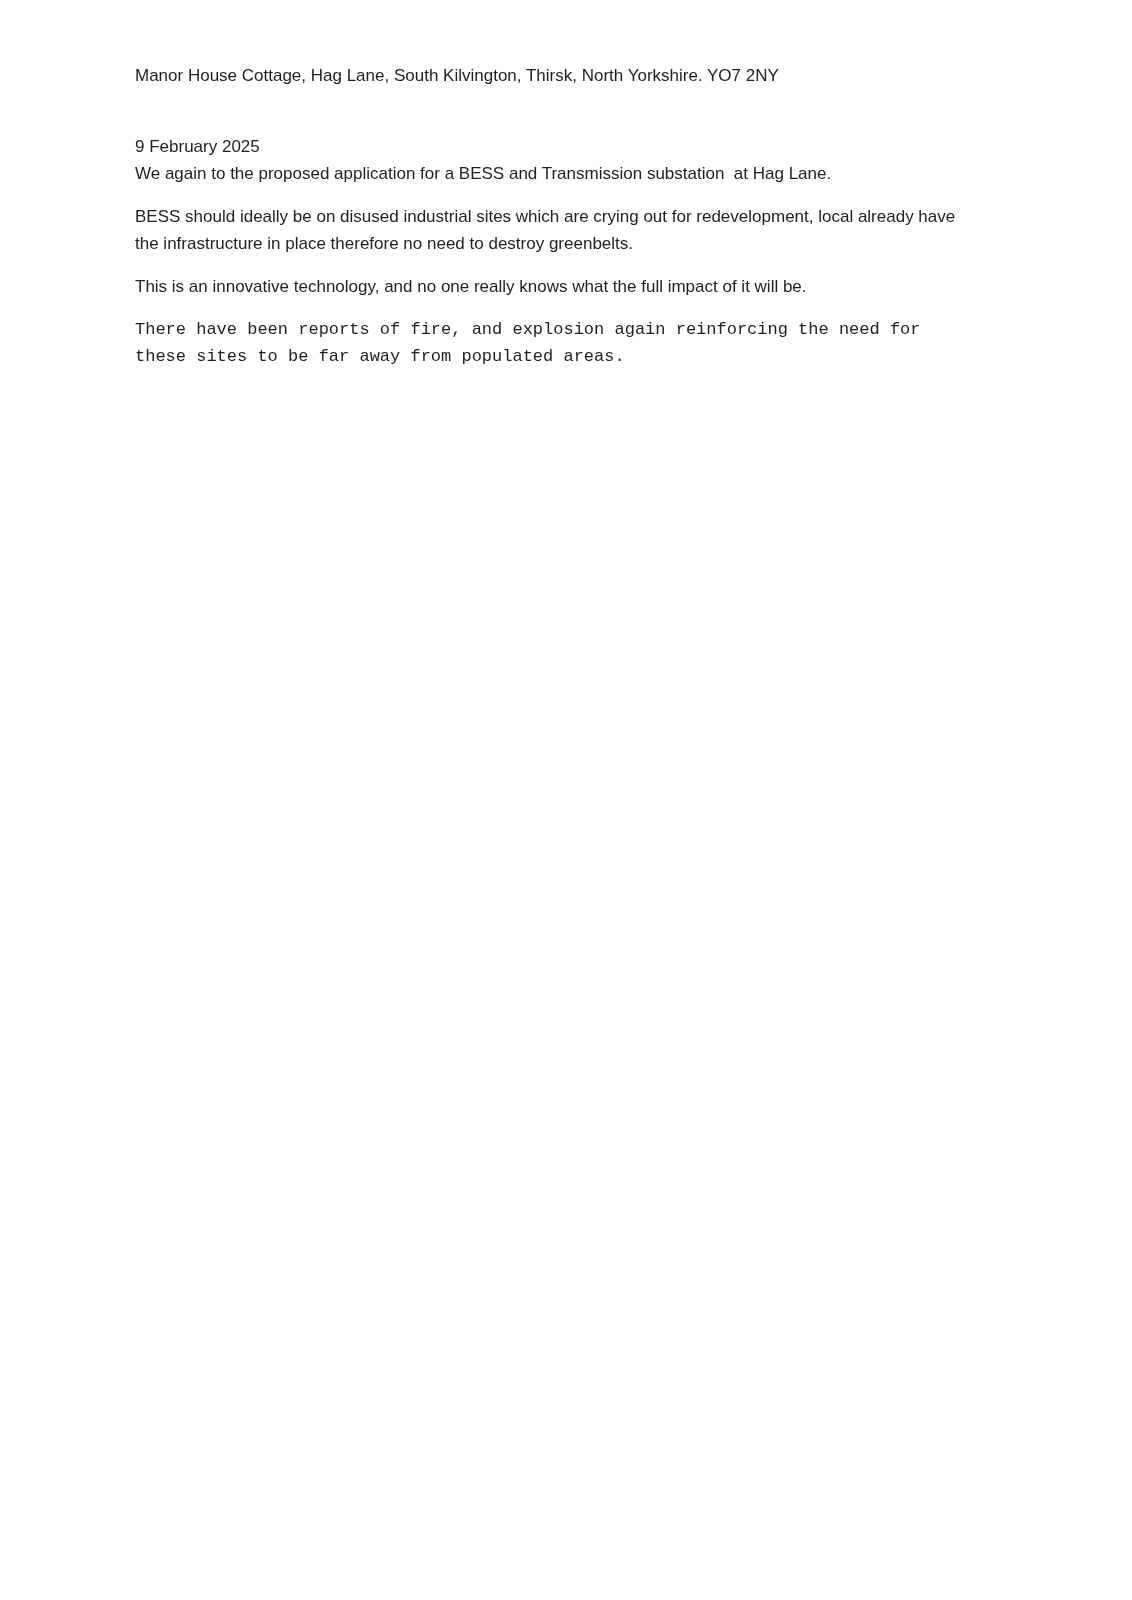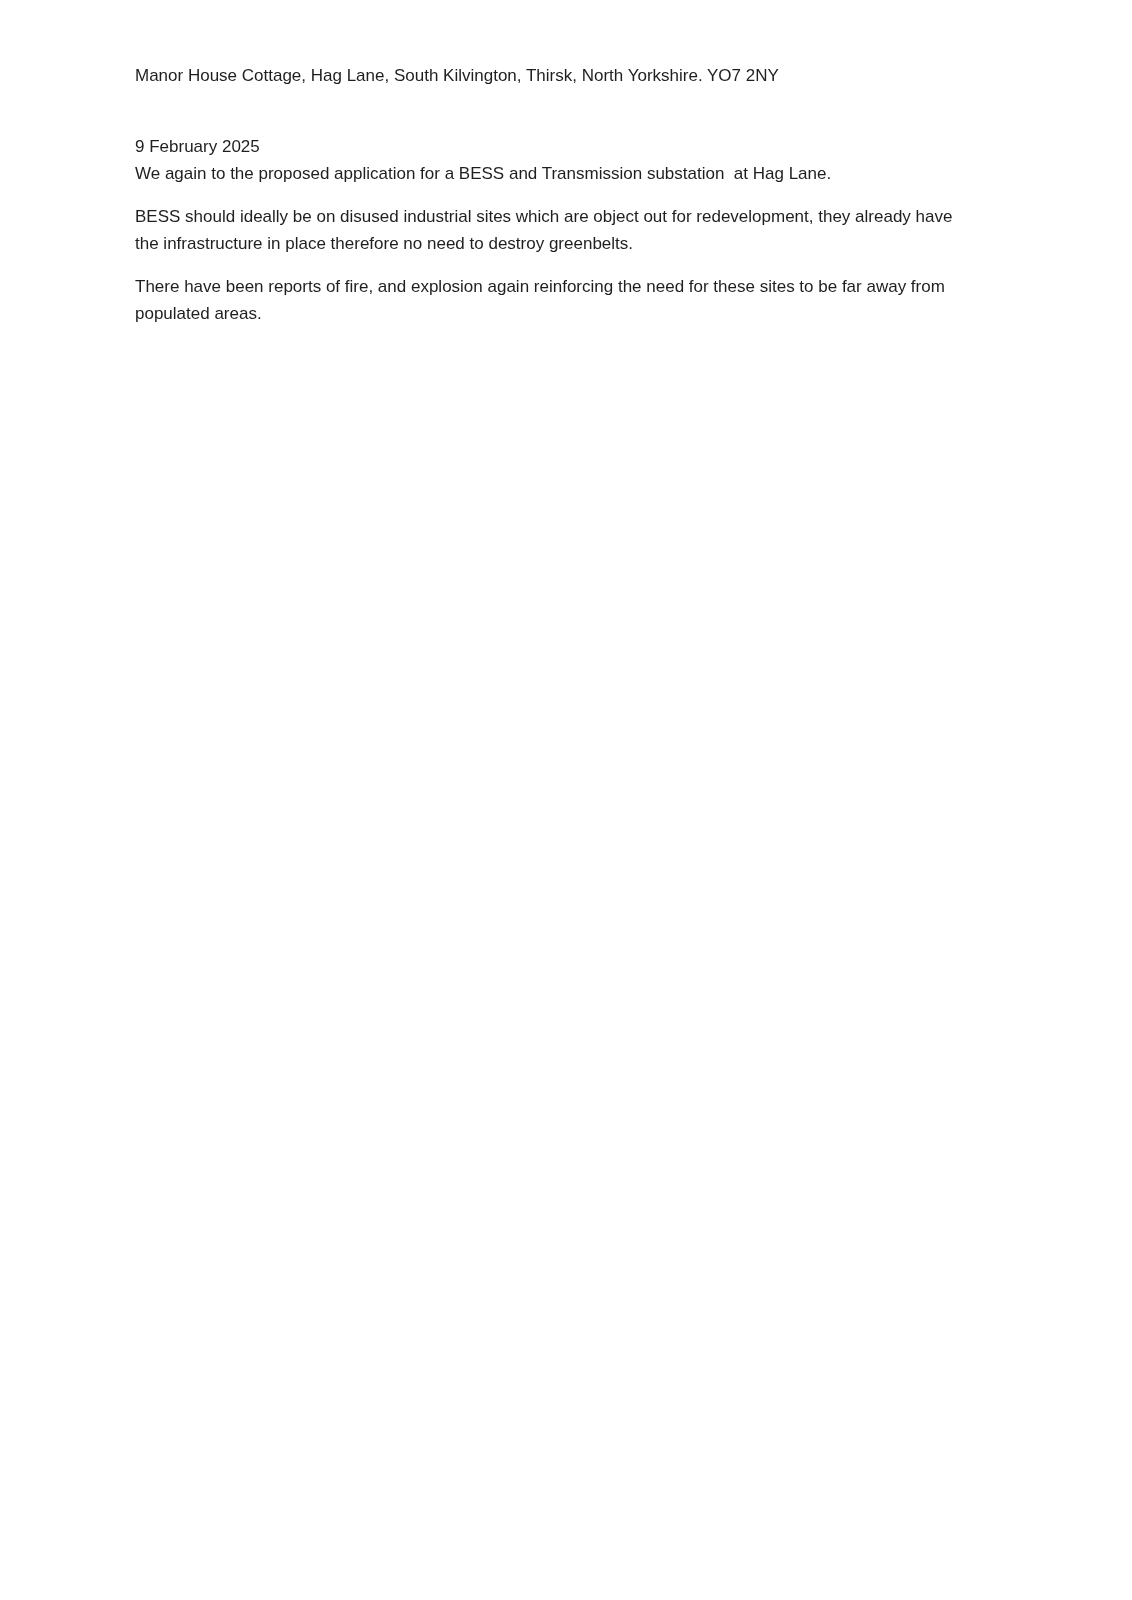--- a/index.html
+++ b/index.html
@@ -30,34 +30,35 @@
       color: #1f1f1f;
       white-space: pre-wrap;
       max-width: 830px;
     }
 
     
     .mb-after-address   { margin-bottom: 44px; }
     .mb-para-sm         { }
     .mb-after-reference { margin-bottom: 55px; }
     .mb-para            { margin-bottom: 16px; }
-    .mb-before-sig      { margin-bottom: 36px; }
+    .mb-before-sig      { margin-bottom: 36px; font-family: Liberation Mono, monospace; }
   </style>
 </head>
 <body>
 
 <div class="page">
 
   <p class="line mb-after-address">Manor House Cottage, Hag Lane, South Kilvington, Thirsk, North Yorkshire. YO7 2NY</p>
 
   <p class="line mb-para-sm">9 February 2025</p>
 
 
   <p class="line mb-para">We again to the proposed application for a BESS and Transmission substation  at Hag Lane.</p>
 
 
-  <p class="line mb-para">BESS should ideally be on disused industrial sites which are object out for redevelopment, they already have the infrastructure in place therefore no need to destroy greenbelts.</p>
+  <p class="line mb-para">BESS should ideally be on disused industrial sites which are crying out for redevelopment, local already have the infrastructure in place therefore no need to destroy greenbelts.</p>
 
+  <p class="line mb-para">This is an innovative technology, and no one really knows what the full impact of it will be.</p>
 
   <p class="line mb-before-sig">There have been reports of fire, and explosion again reinforcing the need for these sites to be far away from populated areas.</p>
 
 
 </div>
 
 </body></html>

